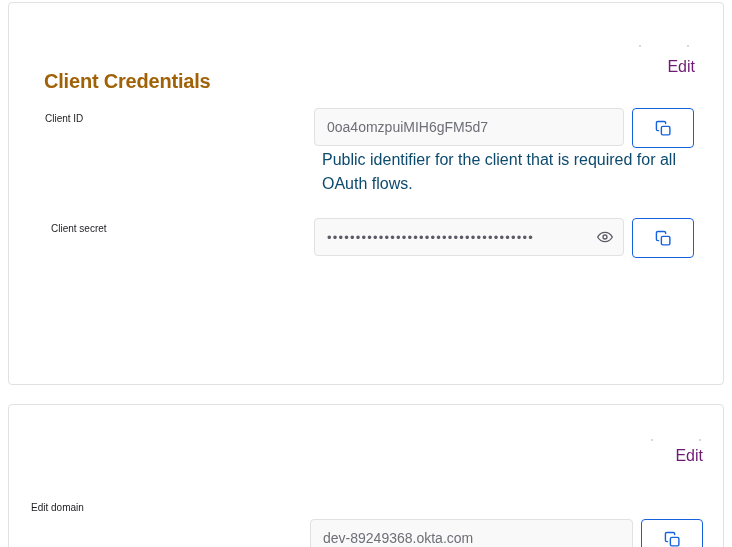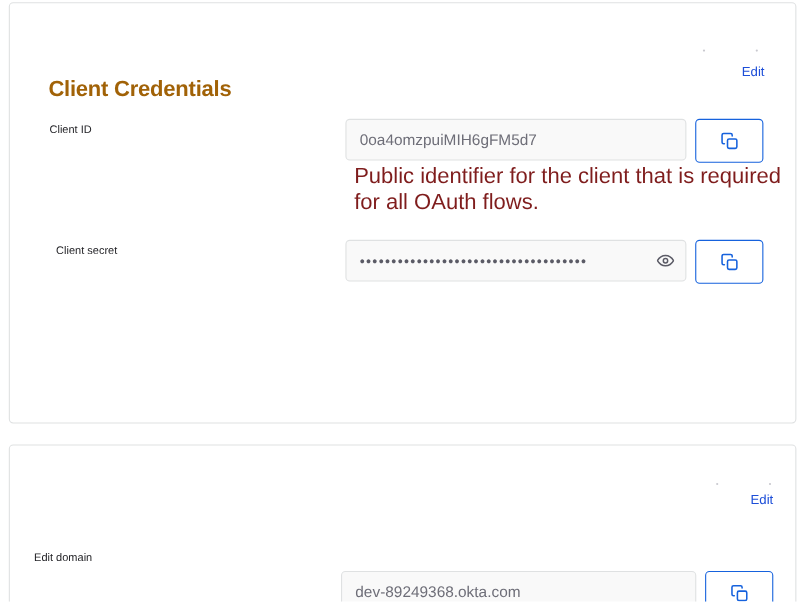--- a/index.html
+++ b/index.html
@@ -46,22 +46,22 @@
     left: 35px;
     top: 50px;
   }
   #card-general .card-title {
     position: absolute;
     left: 24px;
     top: 41px;
   }
   .edit-link {
     position: absolute;
-    font-size: 12px;
-    color: #1d4ed8;
+    font-size: 16px;
+    color: #701a75;
     text-decoration: none;
     cursor: pointer;
   }
   #card-credentials .edit-link {
     right: 28px;
     top: 55px;
   }
 
   .field-label {
     position: absolute;
@@ -119,23 +119,23 @@
     display: flex;
     align-items: center;
     justify-content: center;
     cursor: pointer;
     margin-left: 8px;
   }
   .copy-btn svg { display: block; }
 
   .help-text {
     position: absolute;
-    font-size: 20px;
+    font-size: 16px;
     line-height: 24px;
-    color: #7f1d1d;
+    color: #0c4a6e;
     width: 392px;
   }
 
   .corner-dots {
     position: absolute;
     width: 56px;
     height: 14px;
     pointer-events: none;
   }
   .corner-dots span {

